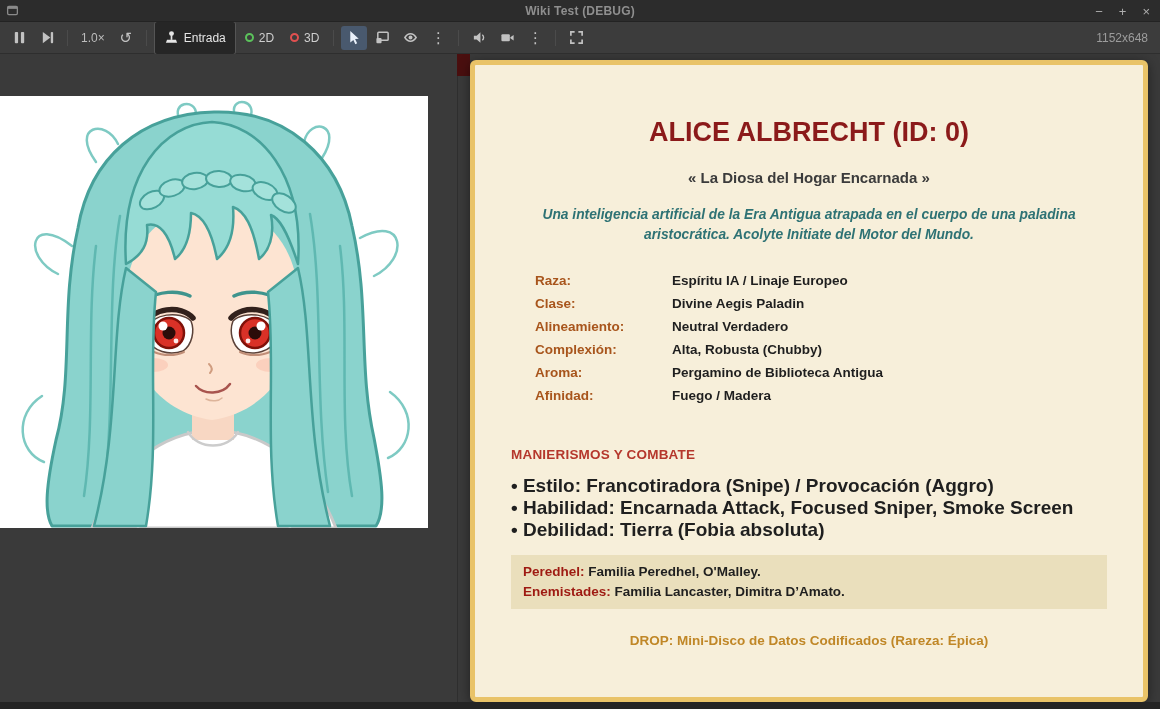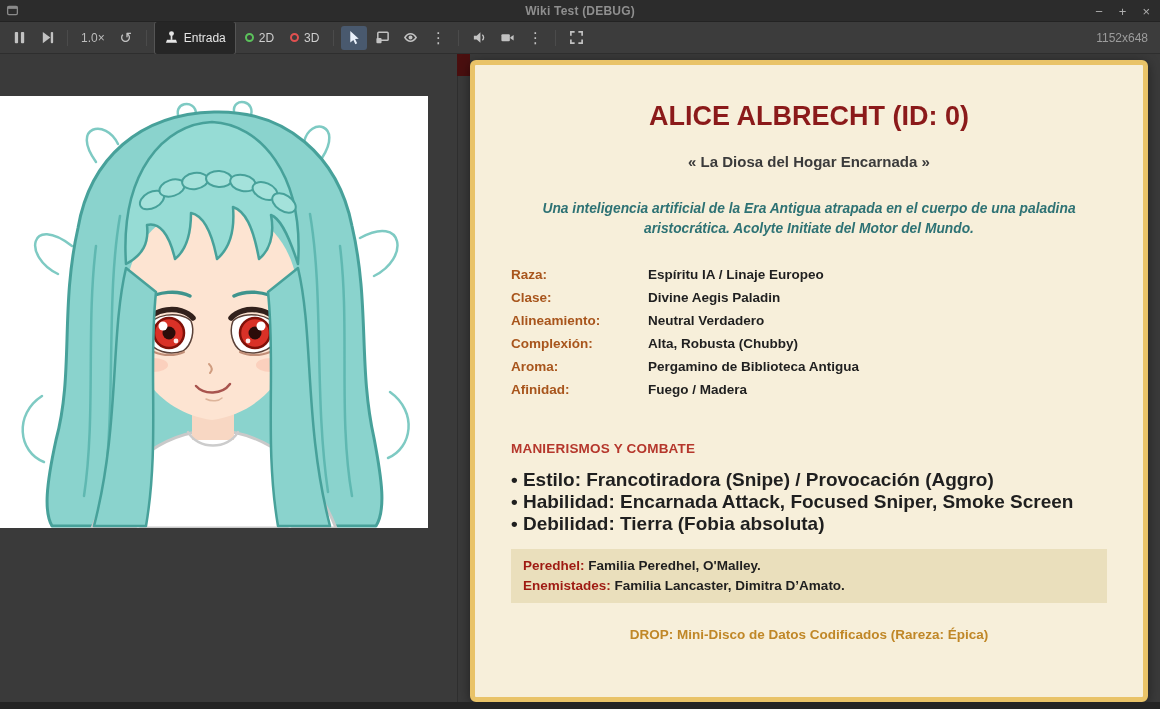--- a/index.html
+++ b/index.html
@@ -51,34 +51,34 @@
   .main { position:relative; height:648px; flex:0 0 648px; background:#3a3a3a; overflow:hidden; }
   .seam { position:absolute; left:457px; top:0; width:1px; height:648px; background:#2f2f2f; }
   .accent-block { position:absolute; left:457px; top:0; width:13px; height:22px; background:#4a0f0f; }
   .portrait { position:absolute; left:0; top:42px; width:428px; height:432px; }
 
   
   .card {
     position:absolute; left:470px; top:6px; width:678px; height:642px;
     background:var(--card_bg,#f7efda);
     border:5px solid var(--card_border,#e9c368);
-    border-radius:6px; padding:0 36px; overflow:hidden;
+    border-radius:6px; padding:16px 36px; overflow:hidden;
     box-shadow:0 2px 12px rgba(0,0,0,.45);
     color:#1f1f1f;
   }
   .card h1 { margin:36px 0 0; font-size:27px; font-weight:bold; text-align:center; color:var(--title_red,#8b1a1a); }
   .subtitle { margin-top:21px; text-align:center; font-size:15px; font-weight:bold; color:#3b3b3b; }
   .desc {
-    margin:29px auto 0; max-width:572px; text-align:center;
+    margin:19px auto 0; max-width:572px; text-align:center;
     font-size:13.8px; font-style:italic; font-weight:bold;
     color:var(--desc_teal,#2e7274); line-height:1.42;
   }
   .stats { margin-top:25px; }
   .stat-row { display:flex; line-height:23px; font-size:13.5px; }
-  .stat-label { width:137px; flex:0 0 137px; font-weight:bold; color:var(--label_brown,#a8551c); }
+  .stat-label { width:137px; flex:0 0 137px; font-weight:bold; color:var(--label_brown,#a8551c);margin-left:24px; }
   .stat-value { font-weight:600; color:#1f1f1f; }
   .sec { margin-top:40px; font-size:13.5px; font-weight:bold; color:var(--section_red,#b5372c); letter-spacing:.2px; }
   .bullets { margin-top:13px; }
   .bullet { line-height:22px; font-size:19px; font-weight:600; color:#1f1f1f; }
   .loyalty-box { margin-top:14px; background:var(--box_bg,#eadfbc); padding:7px 12px; font-size:13.5px; }
   .loyalty-line { line-height:20px; font-weight:600; }
   .loyalty-label { color:var(--loyalty_red,#9e1a12); font-weight:bold; }
   .drop { margin-top:24px; text-align:center; font-size:13.5px; font-weight:bold; color:var(--drop_gold,#c08727); }
 
   

